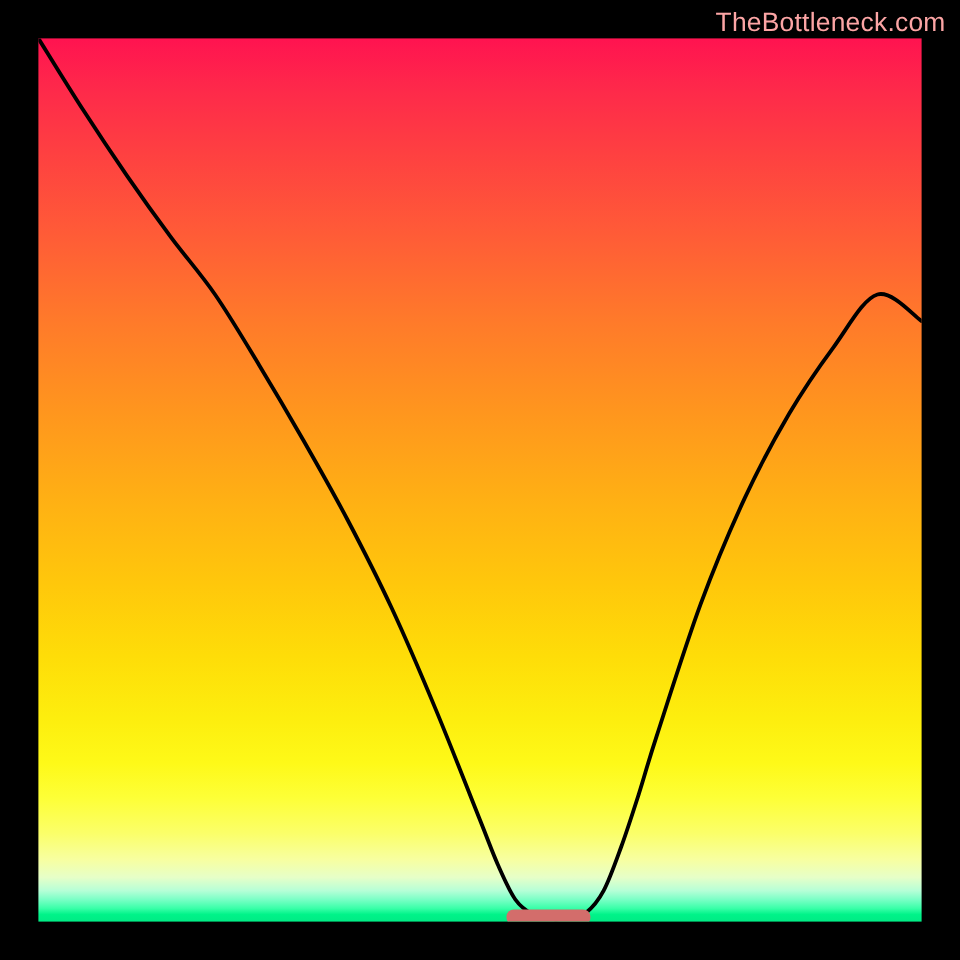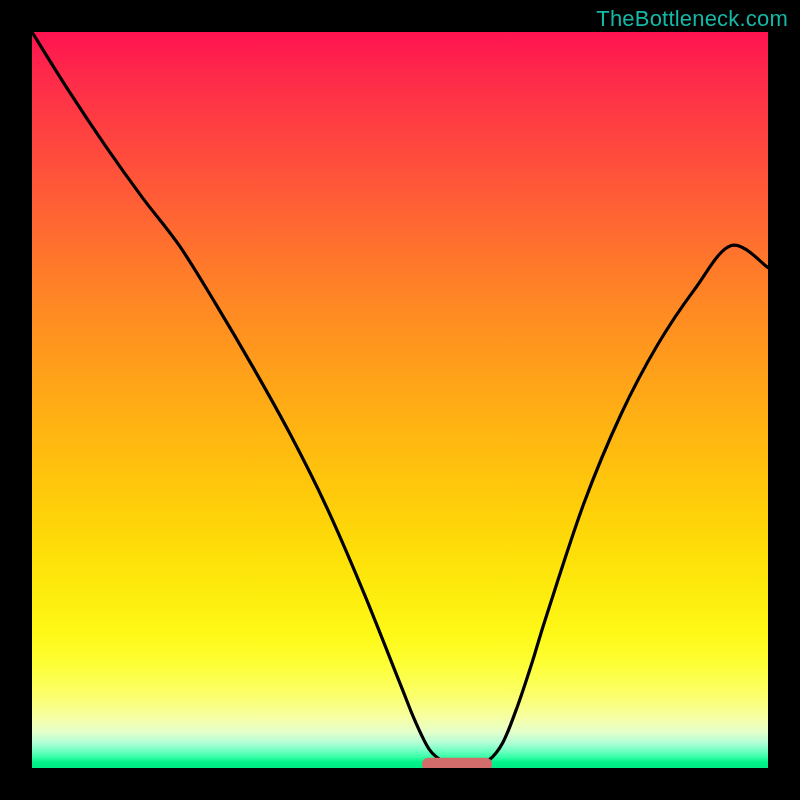--- a/index.html
+++ b/index.html
@@ -66,21 +66,21 @@
   .marker {
     fill: #d36d6b;
     stroke: none;
     rx: 6;
     ry: 6;
   }
   .watermark {
     position: absolute;
     top: 6px;
     right: 12px;
-    color: #14b8a6;
+    color: #fca5a5;
     font-size: 22px;
     font-weight: 500;
     letter-spacing: 0.2px;
     user-select: none;
   }
 </style>
 </head>
 <body>
 
 <div class="frame">

